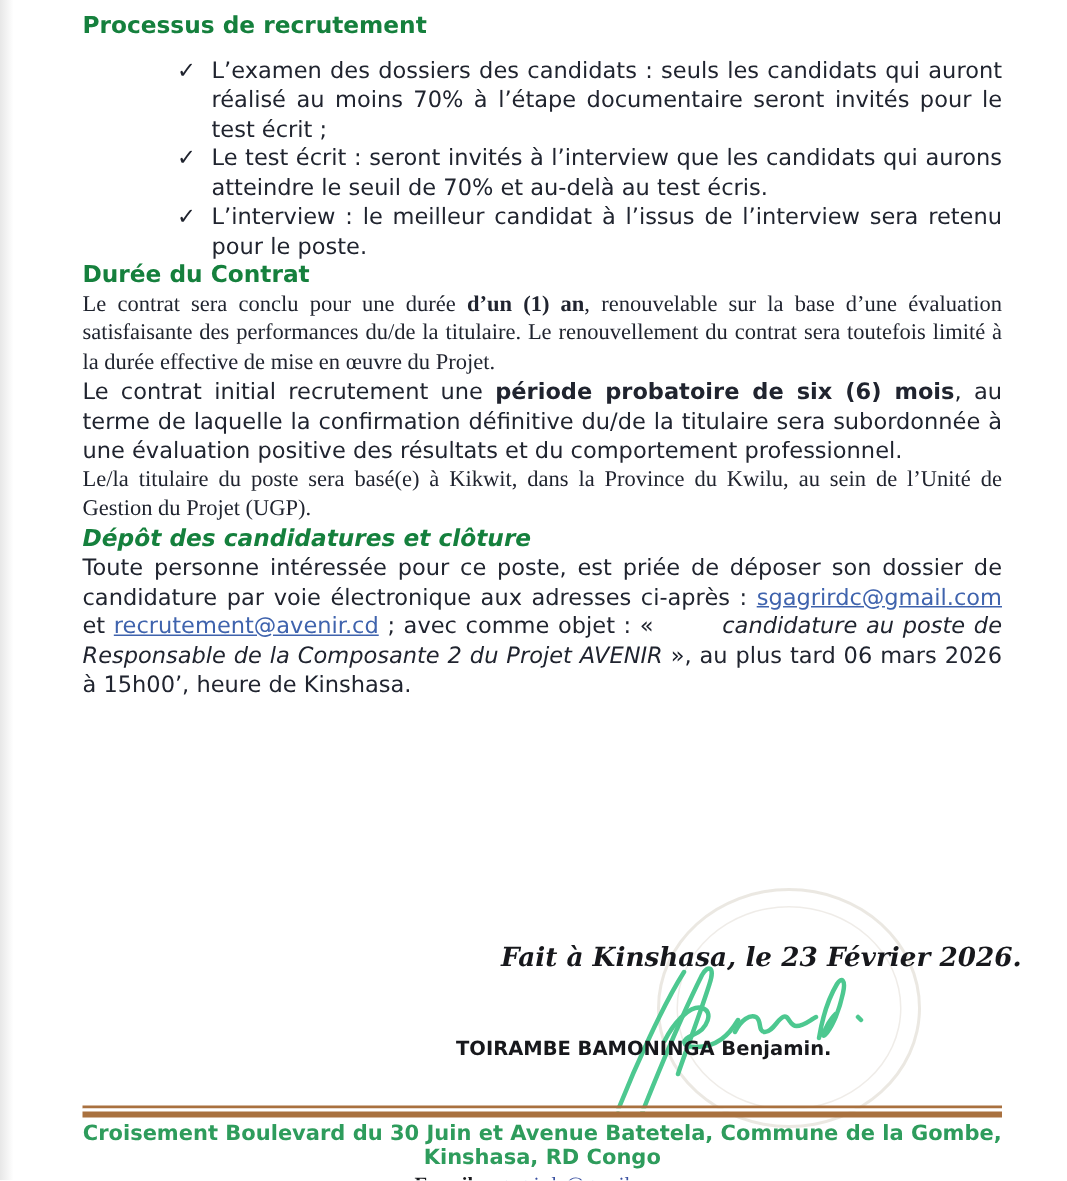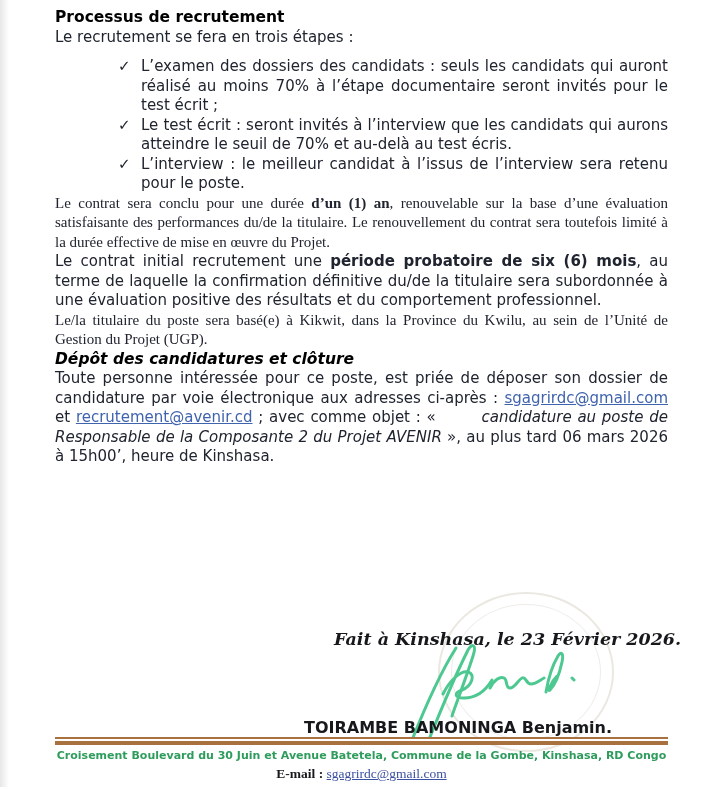--- a/index.html
+++ b/index.html
@@ -20,21 +20,21 @@
   .page::before {
     content:"";
     position:absolute; left:0; top:0; bottom:0; width:9px;
     background: linear-gradient(to right, rgba(60,60,60,0.12), rgba(60,60,60,0));
     pointer-events:none;
   }
   h3.doc-heading {
     font-size: 15.5px;
     font-weight: bold;
     margin: 0;
-    color: #000000;
+    color: #15803d;
   }
   p.body-text {
     margin: 0;
     text-align: justify;
   }
   .intro { margin-top: 10px; }
   ul.steps {
     list-style: none;
     margin: 10px 0 0 63px;
     padding: 0;
@@ -84,42 +84,41 @@
     font-style: italic;
     font-weight: bold;
     font-size: 17.5px;
     color: #17181c;
     white-space: nowrap;
   }
   .signatory {
     position: absolute;
     left: 304px; top: 690px;
     font-weight: bold;
-    font-size: 16px;
+    font-size: 13px;
     color: #17181c;
     white-space: nowrap;
-    margin-top: 28px;
   }
   .signature-svg {
     position: absolute;
     left: 398px; top: 632px;
     pointer-events: none;
   }
   .footer {
     position: absolute;
     left: 0; right: 0; top: 737px;
   }
   .footer-inner { margin: 0 43px 0 55px; text-align: center; }
   .rule-thin  { height: 2px; background: #a9713f; }
   .rule-gap   { height: 2px; background: #ffffff; }
   .rule-thick { height: 4px; background: #a9713f; }
   .footer-address {
     margin-top: 3px;
     font-weight: bold;
-    font-size: 11px;
+    font-size: 14px;
     line-height: 16px;
     color: #2e9c5c;
   }
   .footer-email {
     margin-top: 2px;
     font-family: "Liberation Serif", serif;
     font-size: 13.5px;
     line-height: 16px;
     color: #17181c;
   }
@@ -132,37 +131,37 @@
 </style>
 </head>
 <body>
 
 <div class="page">
 
   <div class="stamp"></div>
 
   <h3 class="doc-heading">Processus de recrutement</h3>
 
-  <p class="body-text intro">Le recrutement se fera en trois étapes :</p>
 
   <ul class="steps">
     <li>
       <span class="check">✓</span>
       <span>L’examen des dossiers des candidats : seuls les candidats qui auront réalisé au moins 70% à l’étape documentaire seront invités pour le test écrit ;</span>
     </li>
     <li>
       <span class="check">✓</span>
       <span>Le test écrit : seront invités à l’interview que les candidats qui aurons atteindre le seuil de 70% et au-delà au test écris.</span>
     </li>
     <li>
       <span class="check">✓</span>
       <span>L’interview : le meilleur candidat à l’issus de l’interview sera retenu pour le poste.</span>
     </li>
   </ul>
 
+  <h3 class="doc-heading mt-sec">Durée du Contrat</h3>
 
   <p class="body-text mt-par"><span>Le contrat sera conclu pour une durée </span><span class="bold">d’un (1) an</span><span>, renouvelable sur la base d’une évaluation satisfaisante des performances du/de la titulaire. Le renouvellement du contrat sera toutefois limité à la durée effective de mise en œuvre du Projet.</span></p>
 
   <p class="body-text mt-par2"><span>Le contrat initial recrutement une </span><span class="bold">période probatoire de six (6) mois</span><span>, au terme de laquelle la confirmation définitive du/de la titulaire sera subordonnée à une évaluation positive des résultats et du comportement professionnel.</span></p>
 
 
   <p class="body-text mt-par">Le/la titulaire du poste sera basé(e) à Kikwit, dans la Province du Kwilu, au sein de l’Unité de Gestion du Projet (UGP).</p>
 
   <h3 class="doc-heading mt-sec3">Dépôt des candidatures et clôture</h3>
 

